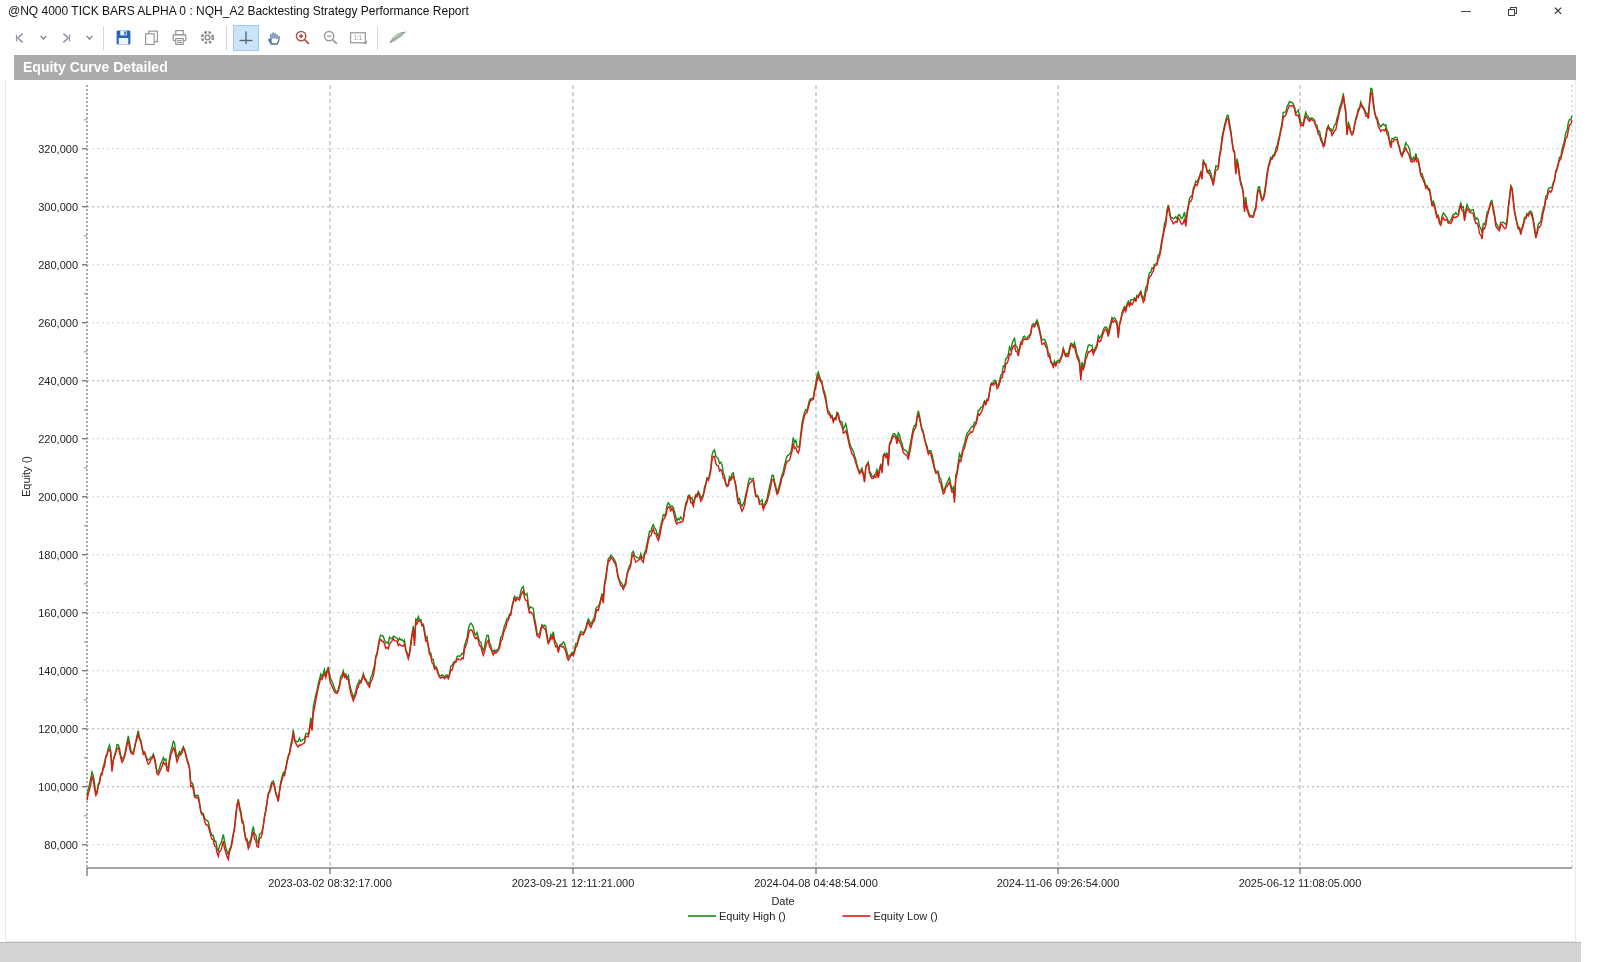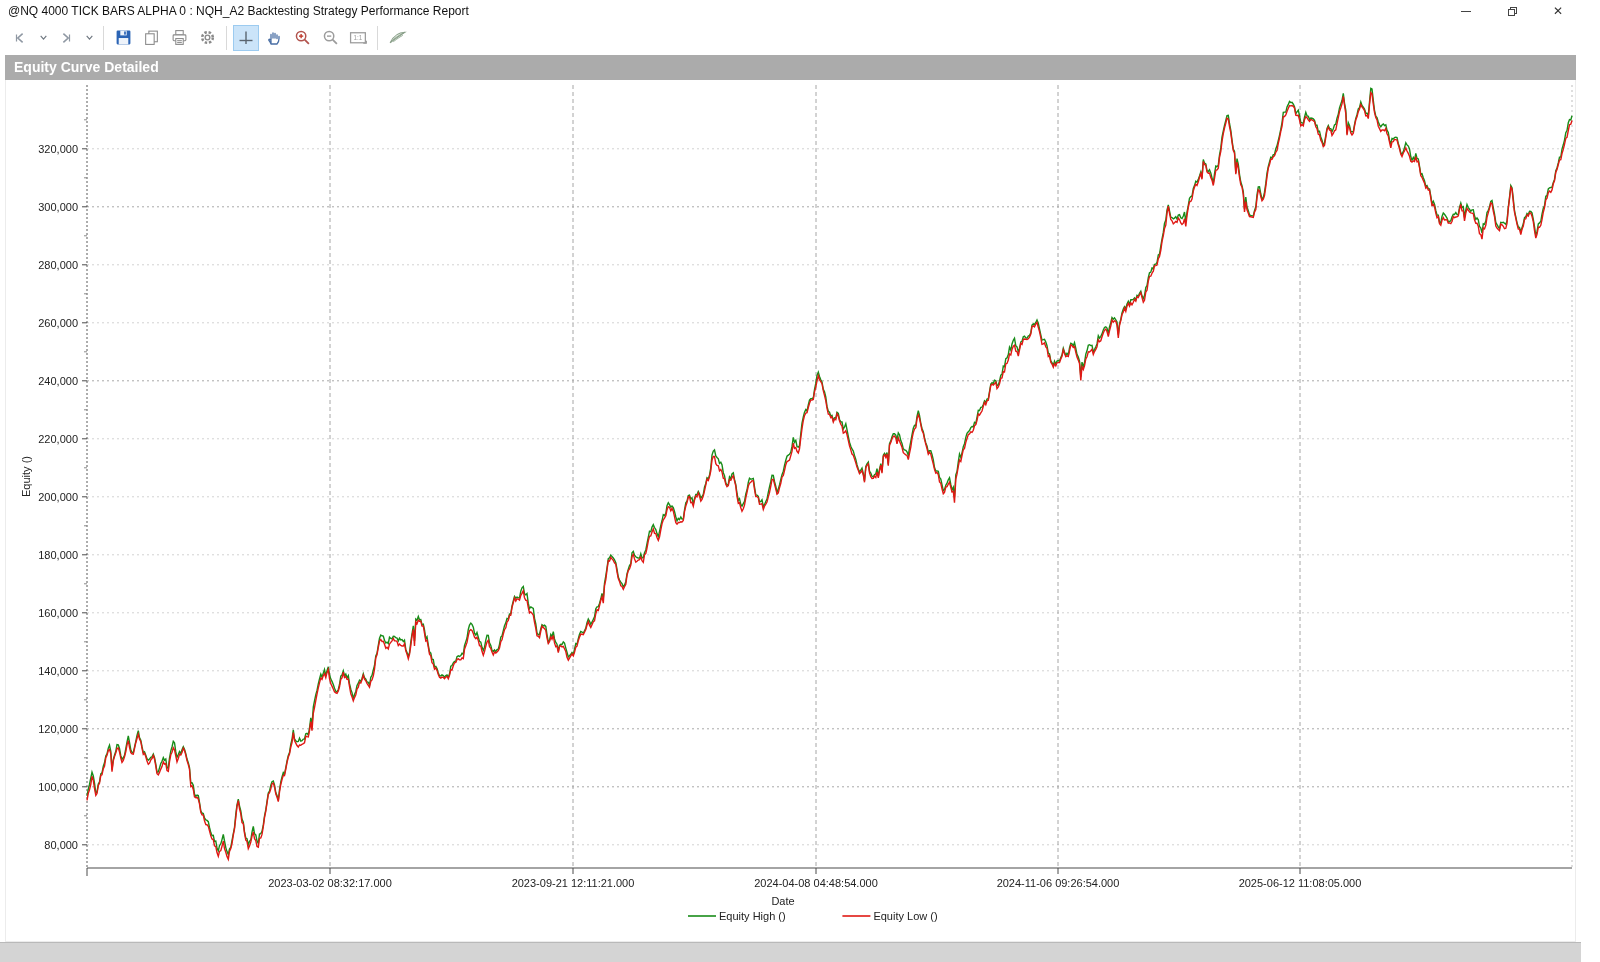--- a/index.html
+++ b/index.html
@@ -20,21 +20,21 @@
 
   
   .toolbar { height:31px; display:flex; align-items:center; padding-left:6px; background:#fff; flex:0 0 auto; }
   .tb-btn { width:26px; height:26px; display:flex; align-items:center; justify-content:center;
             border:1px solid transparent; margin:0 1px; background:transparent; padding:0; }
   .tb-btn.narrow { width:16px; }
   .tb-btn.selected { background:#cbe4f9; border-color:#9ccbf0; }
   .tb-sep { width:1px; height:24px; background:#d9d9d9; margin:0 5px; }
 
   
-  .panel-header { margin:2px 5px 0 5px; height:25px; background:#ababab; color:#fff;
+  .panel-header { margin:2px 5px 0 14px; height:25px; background:#ababab; color:#fff;
                   font-size:14px; font-weight:bold; line-height:25px; padding-left:9px; flex:0 0 auto; }
   .chart-panel { flex:1 1 auto; background:#fff; position:relative; margin:0 5px; border:1px solid #ececec; border-top:none; }
   .chart-panel svg { display:block; }
   .bottom-strip { height:20px; background:#d4d4d4; border-top:1px solid #b9b9b9; flex:0 0 auto; }
 </style>
 </head>
 <body>
 
 <div class="window">
 

